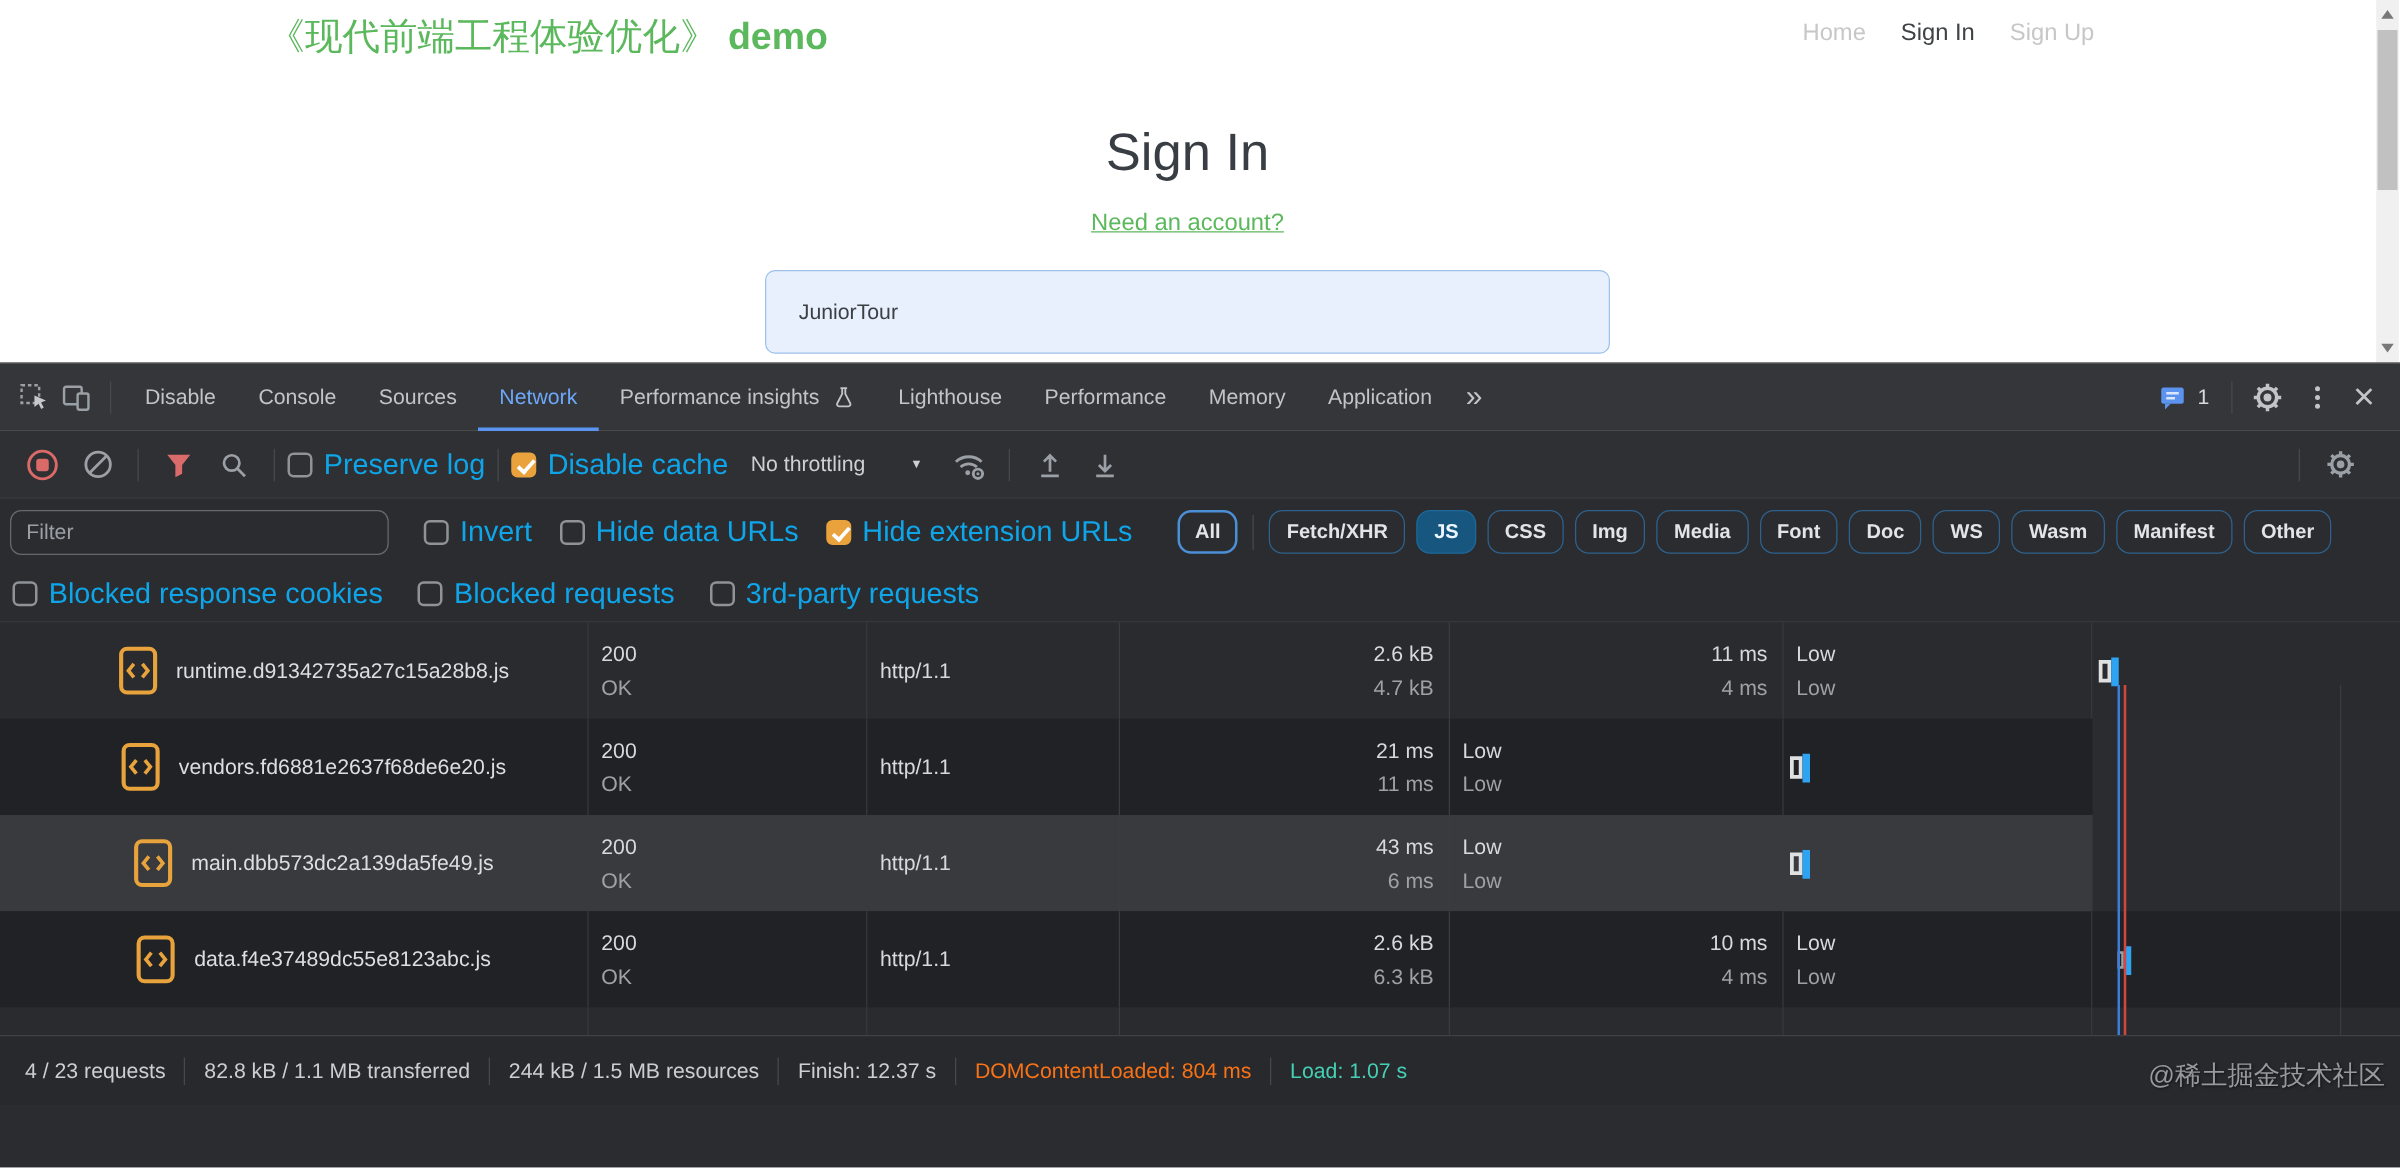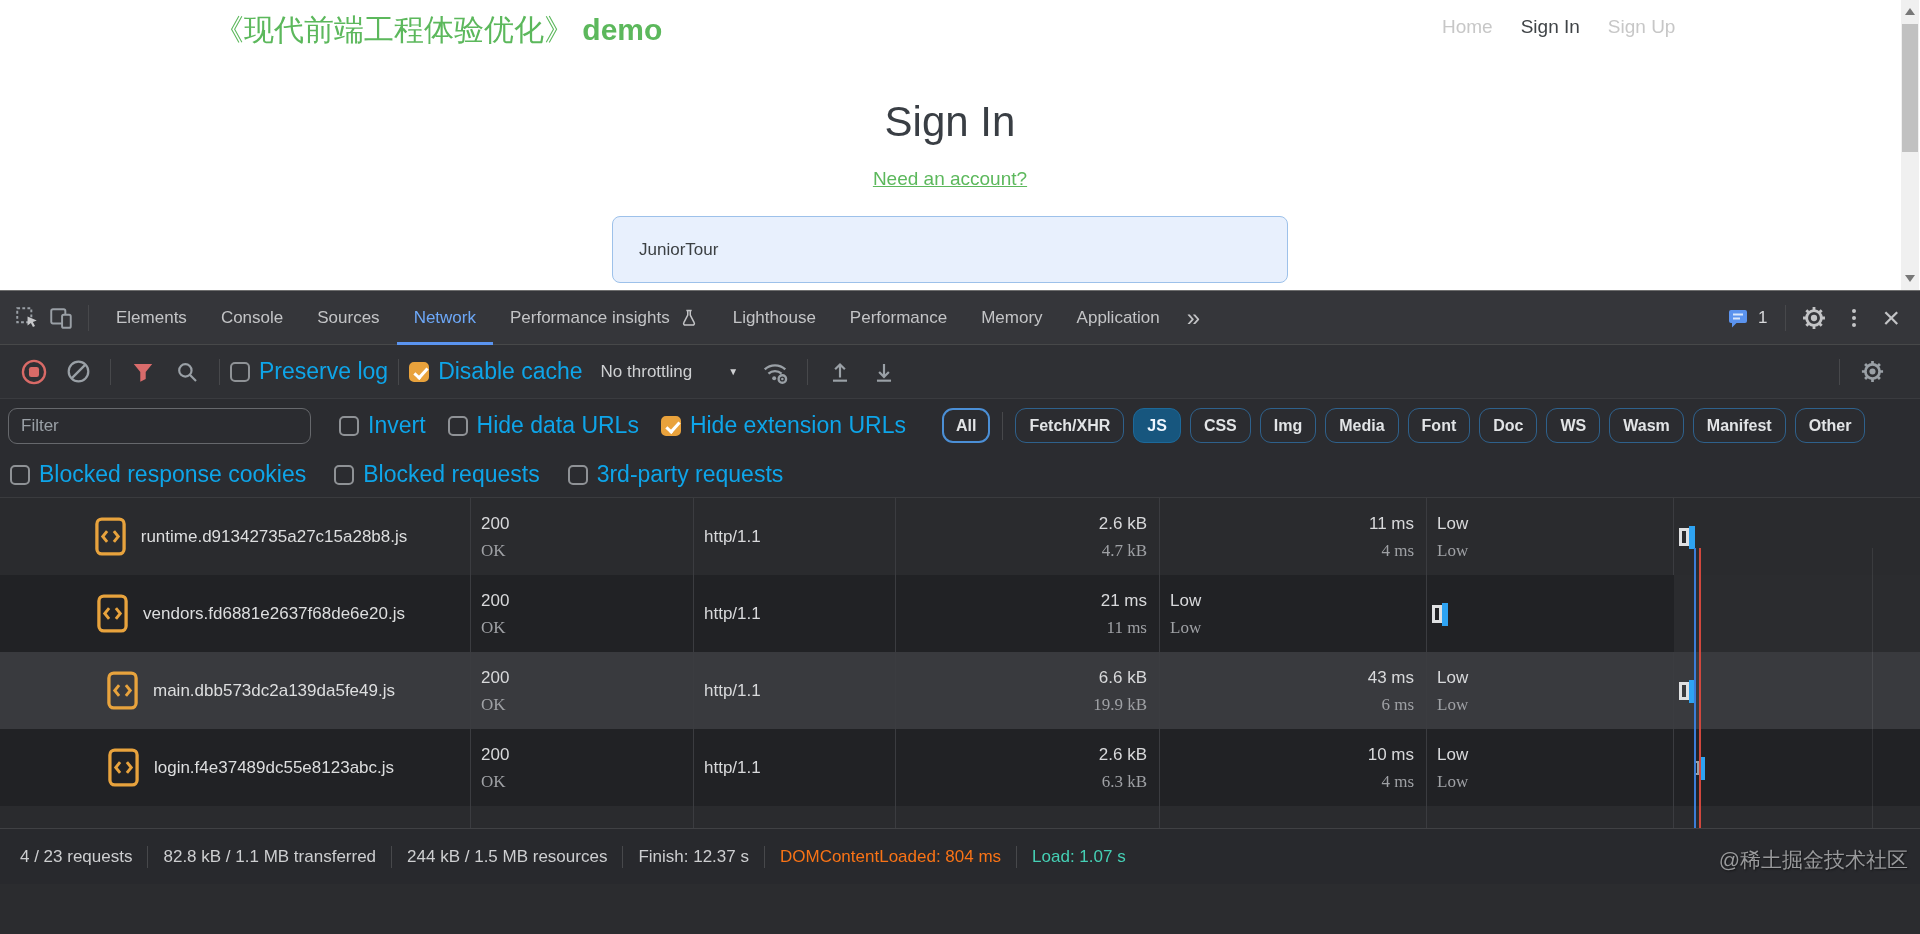--- a/index.html
+++ b/index.html
@@ -75,21 +75,21 @@
   .thead { height:50px; background:#27282c; border-bottom:1px solid #3c3d41; }
   .th { font-size:17px; color:#c9cacc; line-height:49px; padding-left:10px; border-right:1px solid #3c3d41; position:relative; }
   .th:first-child { padding-left:8px; }
   .th:last-child { border-right:none; }
   .sort-asc { position:absolute; right:10px; top:0; font-size:11px; color:#b9babc; }
   .trow { height:77px; }
   .td { border-right:1px solid #3b3c40; display:flex; flex-direction:column; justify-content:center; line-height:27px; font-size:17px; padding-left:10px; }
   .td:last-child { border-right:none; }
   .bg-a { background:#2a2b2e; } .bg-b { background:#212225; } .bg-hover { background:#393a3e; }
   .td.name-cell { flex-direction:row; align-items:center; gap:14px; padding-left:31px; color:#dddedf; white-space:nowrap; }
-  .v1 { color:#d8d9db; } .v2 { color:#9fa1a5;font-family:Liberation Serif, serif; }
+  .v1 { color:#d8d9db; } .v2 { color:#9fa1a5; }
   .num { text-align:right; padding-right:12px; padding-left:0; }
   .wf-cell { position:relative; padding:0; }
   .wf-wait { position:absolute; left:5px; top:50%; margin-top:-9px; width:10px; height:18px; border:3px solid #dfe0e2; }
   .wf-dl { position:absolute; left:15px; top:50%; margin-top:-11px; width:6px; height:23px; background:#2ea3f2; }
   .r4 .wf-wait { left:20px; width:5px; height:14px; margin-top:-7px; border:2px solid #9aa0a6; }
   .r4 .wf-dl { left:26px; width:5px; }
   .strip { height:22px; }
   .strip .td { padding:0; }
   .wf-lines { position:absolute; left:0; top:50px; width:1920px; height:330px; pointer-events:none; }
   .wline { position:absolute; top:0; height:330px; }
@@ -137,21 +137,21 @@
         </svg>
       </span>
       <span class="icon-btn">
         <svg width="26" height="26" viewBox="0 0 24 24" fill="none" stroke="#9aa0a6" stroke-width="1.8">
           <rect x="3" y="4" width="13" height="13" rx="1.5"></rect>
           <rect x="13" y="9" width="8" height="12" rx="1.5" fill="#35363a"></rect>
         </svg>
       </span>
       <span class="vdiv"></span>
       <div class="tab">
-          <span>Elements</span>
+          <span>Disable</span>
         </div>
       <div class="tab">
           <span>Console</span>
         </div>
       <div class="tab">
           <span>Sources</span>
         </div>
       <div class="tab active">
           <span>Network</span>
         </div>
@@ -409,24 +409,20 @@
           <span>main.dbb573dc2a139da5fe49.js</span>
         </div>
         <div class="td bg-hover">
             <span class="v1">200</span>
             <span class="v2">OK</span>
           </div>
         <div class="td bg-hover">
             <span class="v1">http/1.1</span>
           </div>
         <div class="td num bg-hover">
-            <span class="v1">6.6 kB</span>
-            <span class="v2">19.9 kB</span>
-          </div>
-        <div class="td num bg-hover">
             <span class="v1">43 ms</span>
             <span class="v2">6 ms</span>
           </div>
         <div class="td bg-hover">
             <span class="v1">Low</span>
             <span class="v2">Low</span>
           </div>
         <div class="td wf-cell bg-hover">
             <span class="wf-wait"></span>
             <span class="wf-dl"></span>
@@ -435,21 +431,21 @@
 
       <div class="tgrid trow r4">
         <div class="td name-cell bg-b">
           <span>
             <svg width="33" height="41" viewBox="0 0 34 42" fill="none" stroke="#e8a33d" stroke-width="3.4">
               <rect x="3" y="3" width="28" height="36" rx="5"></rect>
               <path d="M13.5 15.5 L9 21 L13.5 26.5" stroke-width="3"></path>
               <path d="M20.5 15.5 L25 21 L20.5 26.5" stroke-width="3"></path>
             </svg>
           </span>
-          <span>login.f4e37489dc55e8123abc.js</span>
+          <span>data.f4e37489dc55e8123abc.js</span>
         </div>
         <div class="td bg-b">
             <span class="v1">200</span>
             <span class="v2">OK</span>
           </div>
         <div class="td bg-b">
             <span class="v1">http/1.1</span>
           </div>
         <div class="td num bg-b">
             <span class="v1">2.6 kB</span>

